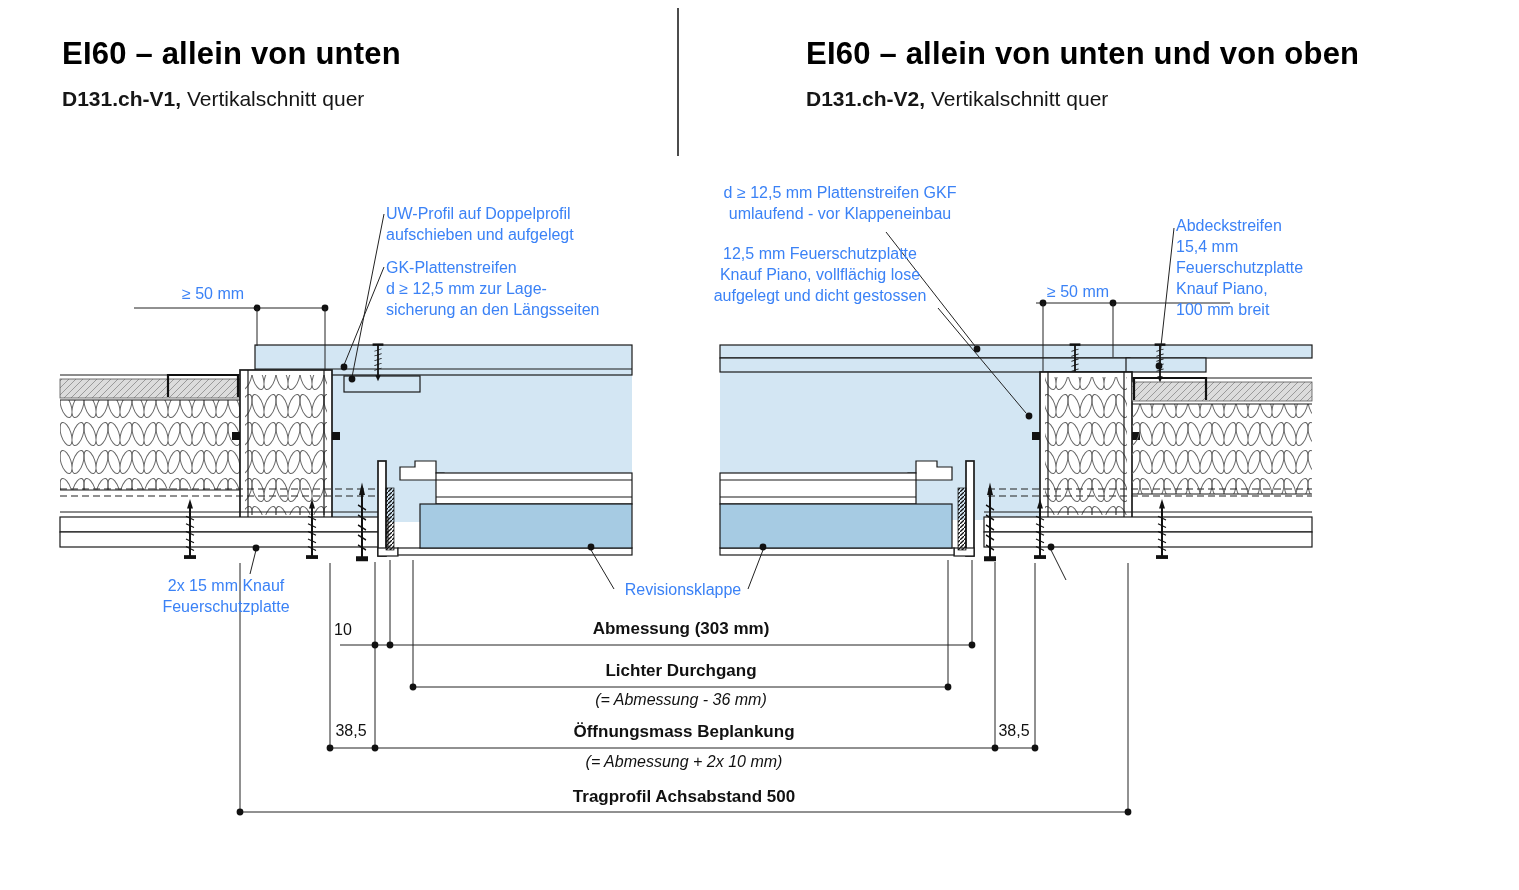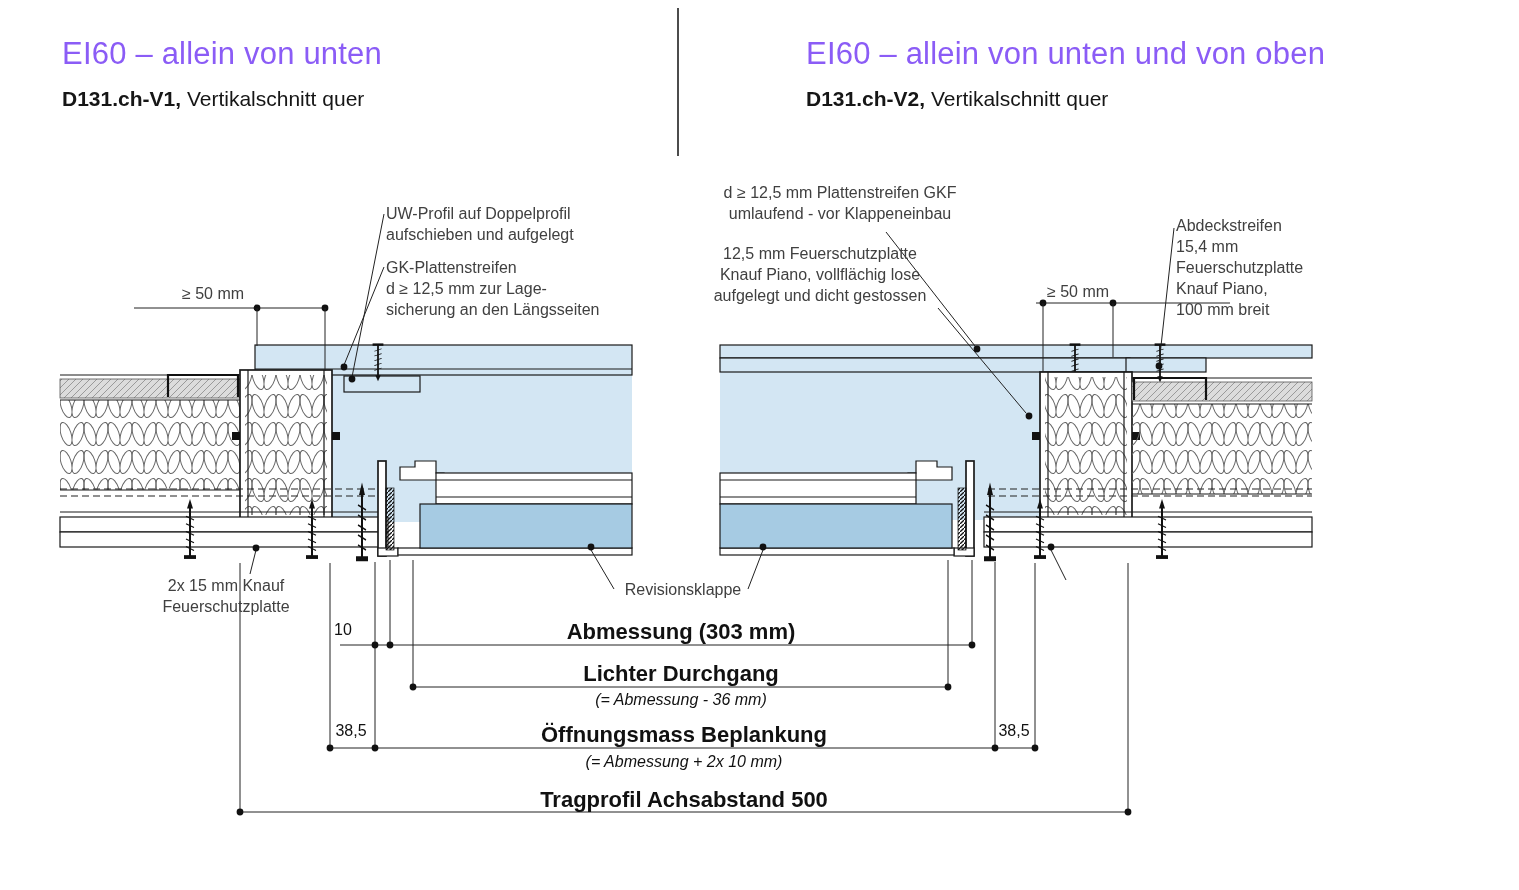--- a/index.html
+++ b/index.html
@@ -3,21 +3,21 @@
 <meta charset="utf-8">
 <style>
   :root{
     --line:#1a1a1a; --light-blue:#d3e6f3; --panel-blue:#a6cbe3; --hatch-gray:#dcdcdc;
   }
   html,body{margin:0;padding:0;background:#fff;}
   .page{position:relative;width:1519px;height:890px;background:#fff;overflow:hidden;
         font-family:"Liberation Sans",sans-serif;color:#111;}
   
   .title-block{position:absolute;}
-  .title-block h1{margin:0;font-size:31px;font-weight:400;letter-spacing:.2px;color:#8b5cf6;}
+  .title-block h1{margin:0;font-size:31px;font-weight:700;letter-spacing:.2px;color:#000000;}
   .title-block h2{margin:15px 0 0;font-size:21px;font-weight:400;color:#161616;}
   .title-block h2 .code{font-weight:700;}
   .tb-left{left:62px;top:36px;}
   .tb-right{left:806px;top:36px;}
   .header-divider{position:absolute;left:677px;top:8px;width:2px;height:148px;background:#4c4c4c;}
   
   .draw{position:absolute;left:0;top:0;}
   .st{stroke:var(--line);stroke-width:1.2;fill:none;}
   .ext{stroke:#222;stroke-width:1;fill:none;}
   .dash{stroke:#222;stroke-width:1.1;stroke-dasharray:7 4;fill:none;}
@@ -25,23 +25,23 @@
   .fl-lb-ns{fill:var(--light-blue);stroke:none;}
   .fl-pb{fill:var(--panel-blue);stroke:var(--line);stroke-width:1.2;}
   .fl-w{fill:#fff;stroke:var(--line);stroke-width:1.2;}
   .fl-w2{fill:#fff;stroke:var(--line);stroke-width:1.7;}
   .fl-gray{fill:url(#grayhatch);stroke:#555;stroke-width:.8;}
   .fl-wool{fill:url(#wool);stroke:none;}
   .fl-seal{fill:url(#seal);stroke:#111;stroke-width:.7;}
   .blk{fill:#111;stroke:none;}
   .thick{stroke:#111;stroke-width:2.2;fill:none;}
   
-  .callout{position:absolute;font-size:16px;line-height:21px;white-space:pre-line;color:#404040;}
+  .callout{position:absolute;font-size:16px;line-height:21px;white-space:pre-line;color:#3b82f6;}
   .c{text-align:center;}
-  .dim-b{position:absolute;font-size:22px;font-weight:700;white-space:pre-line;}
+  .dim-b{position:absolute;font-size:17px;font-weight:700;white-space:pre-line;}
   .dim-i{position:absolute;font-size:16px;font-weight:400;font-style:italic;}
   .dim-r{position:absolute;font-size:16px;}
 </style>
 </head>
 <body>
 
 <div class="page">
 
   <div class="title-block tb-left">
     <h1>EI60 – allein von unten</h1>

